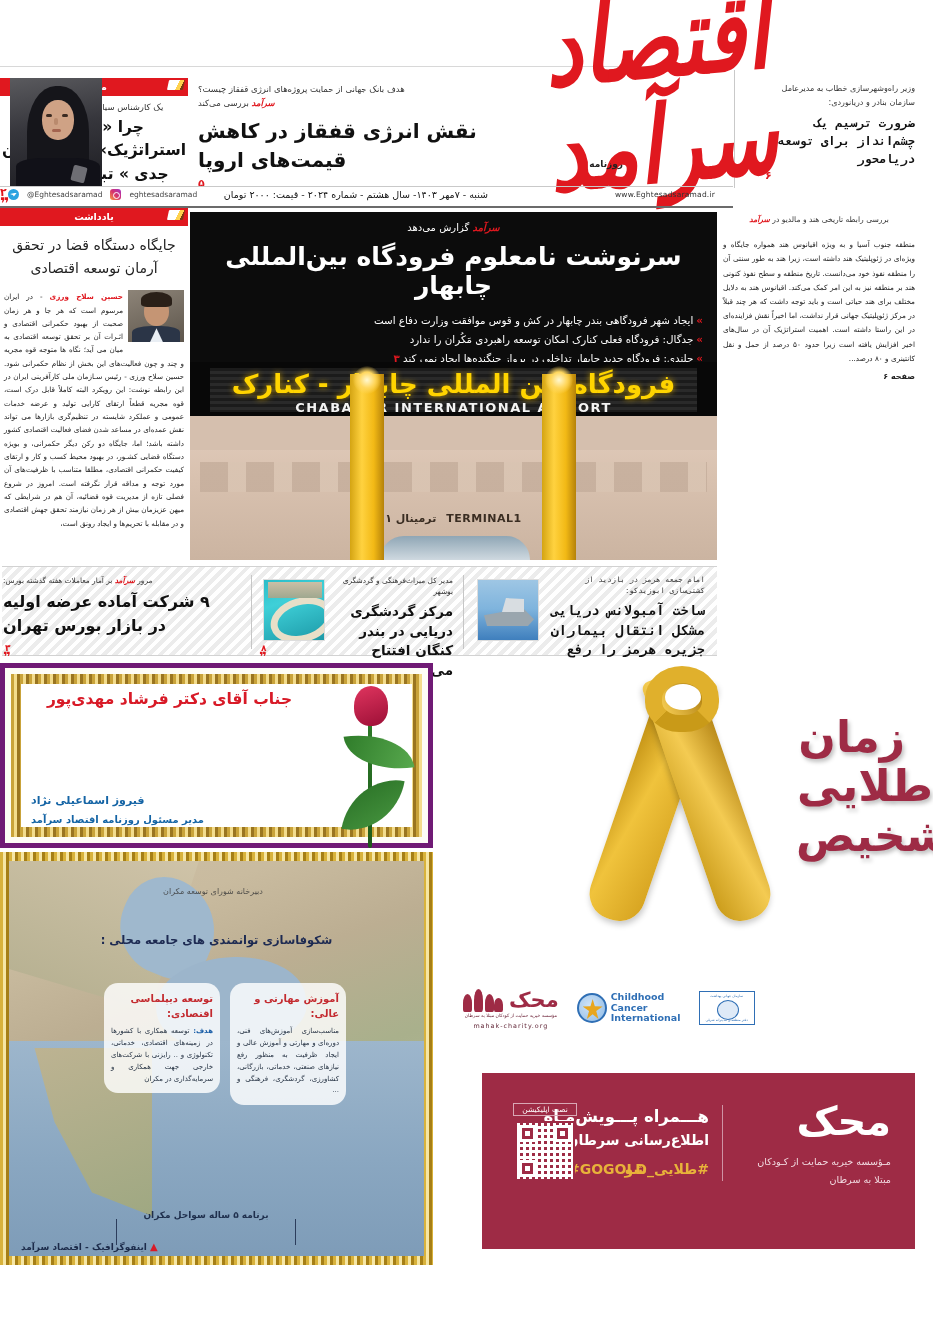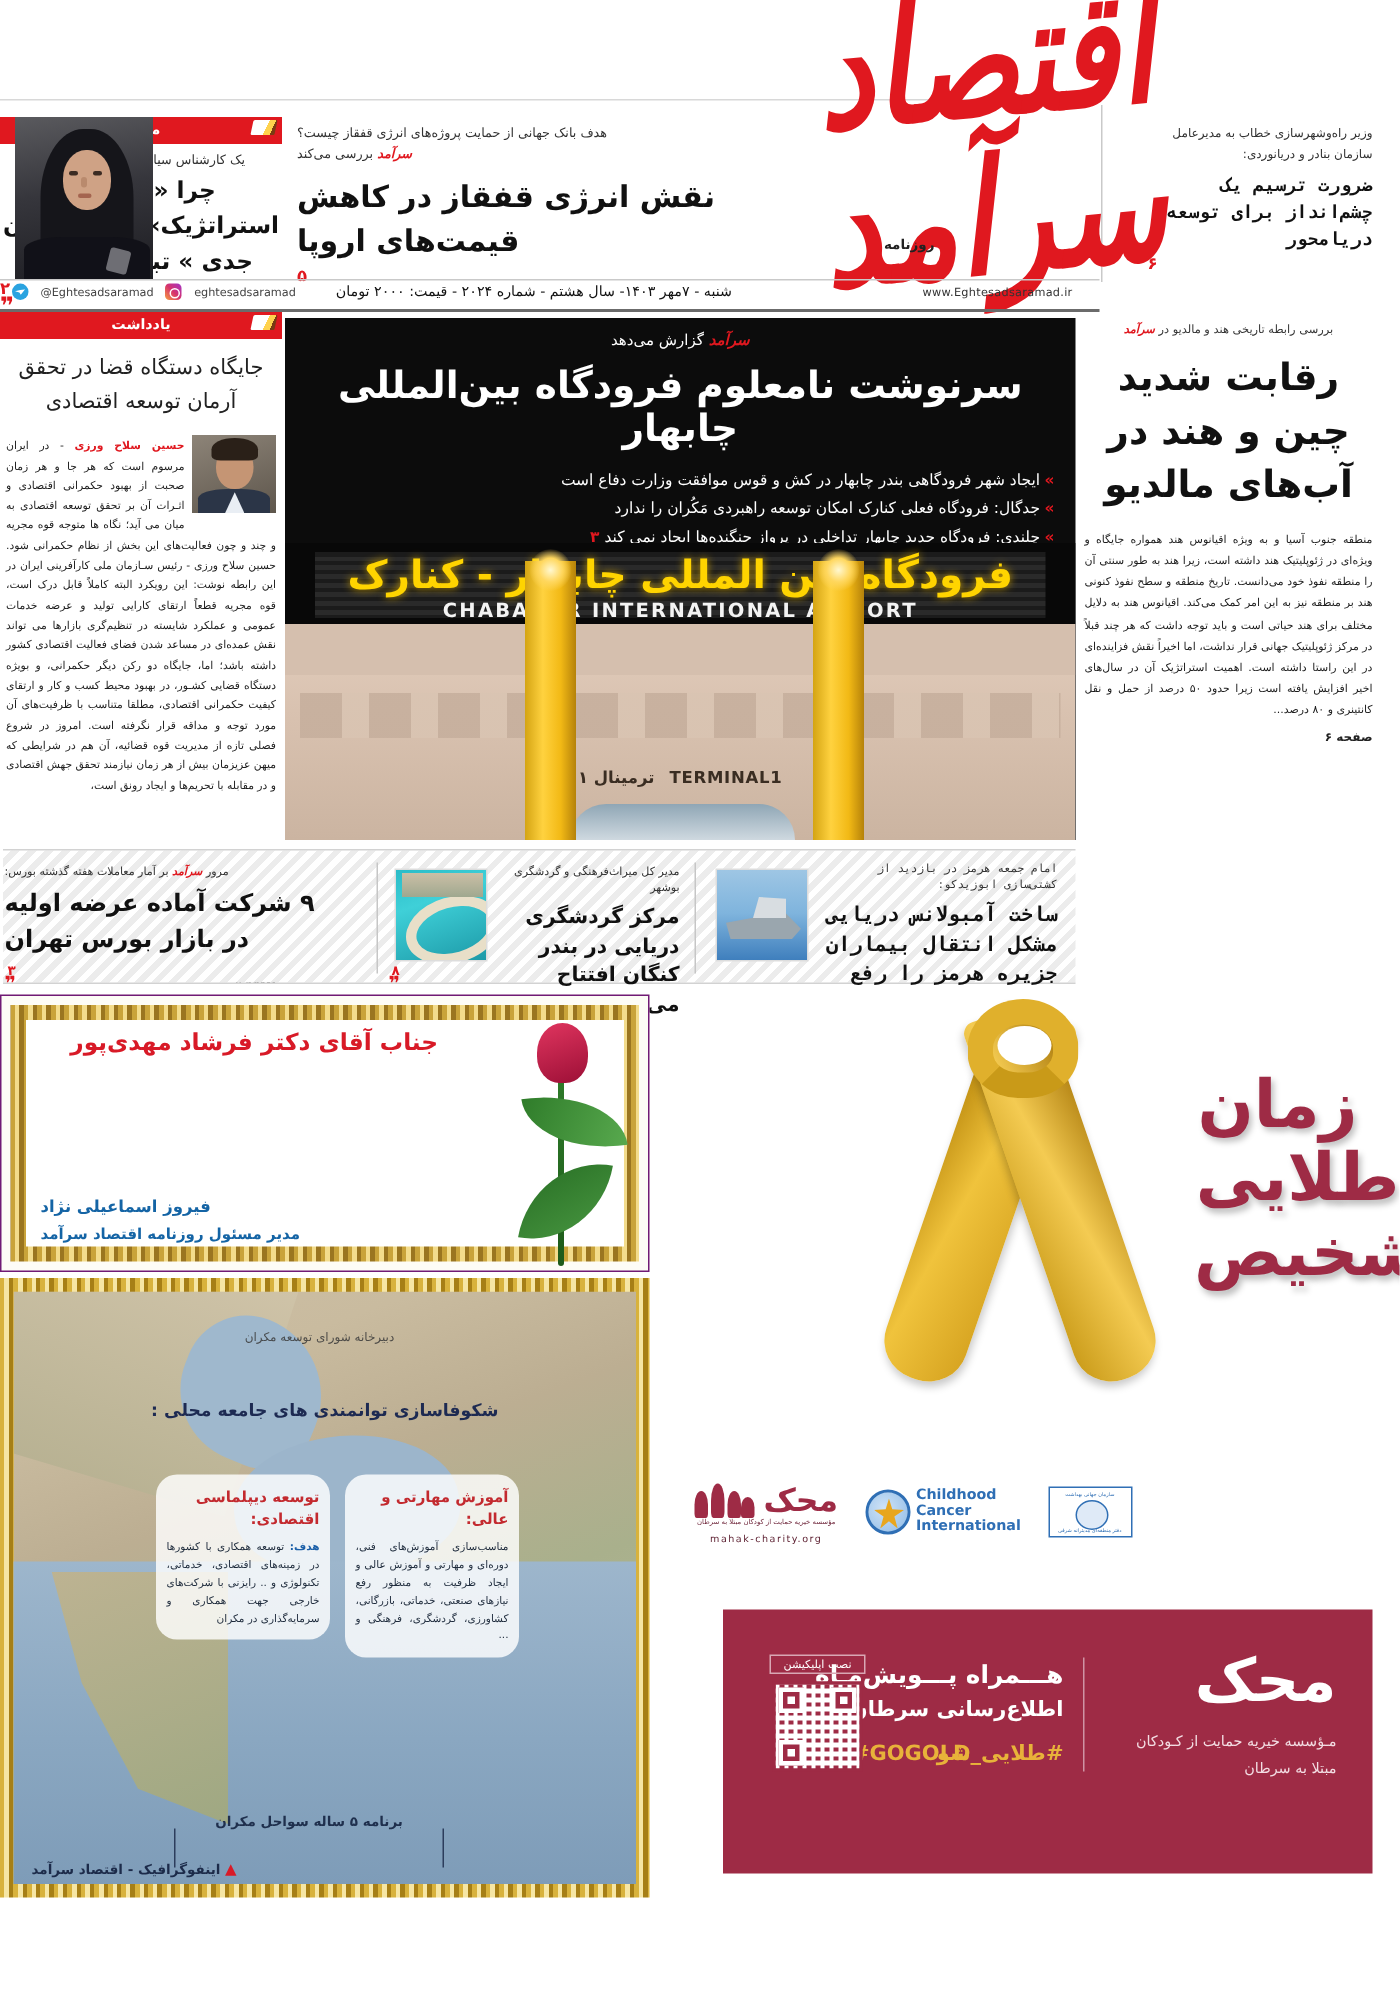--- a/index.html
+++ b/index.html
@@ -170,21 +170,21 @@
   .thumb.sea:after { content:""; position:absolute; top:2px; left:4px; width:54px; height:16px;
     background:linear-gradient(180deg,#cbbfa6,#9fa88f); }
   .thumb.ship { background:linear-gradient(180deg,#9ec6e4 0%, #7fb4dd 48%, #3f7fbd 100%); }
   .thumb.ship:before { content:""; position:absolute; bottom:14px; left:6px; width:50px; height:18px;
     background:#9aa6ae; clip-path:polygon(0 40%,78% 0,100% 62%,88% 100%,6% 100%); }
   .thumb.ship:after { content:""; position:absolute; bottom:28px; left:24px; width:22px; height:14px;
     background:#d8dde1; clip-path:polygon(0 100%,18% 0,100% 8%,100% 100%); }
 
   
   .congrat { position:absolute; top:663px; right:500px; width:433px; height:185px;
-    background:#fdfcf6; border:1px solid #701a75; }
+    background:#fdfcf6; border:5px solid #701a75; }
   .cg-frame { position:absolute; inset:6px; border:10px solid transparent;
     background:
       linear-gradient(#fff,#fff) padding-box,
       repeating-linear-gradient(90deg,#c9a33a 0 3px,#f3dc8c 3px 6px,#9a7520 6px 9px) border-box; }
   .cg-tulip { position:absolute; top:12px; right:12px; width:96px; height:168px; }
   .cg-stem { position:absolute; bottom:0; right:44px; width:4px; height:132px;
     background:linear-gradient(180deg,#2f7c2a,#1d5a1a); border-radius:2px; }
   .cg-bud { position:absolute; top:6px; right:28px; width:34px; height:40px;
     background:linear-gradient(160deg,#e0355f,#9c0f36); border-radius:50% 50% 44% 44%; }
   .cg-leaf1 { position:absolute; top:52px; right:4px; width:66px; height:40px;
@@ -411,21 +411,20 @@
       <div class="msp-pillar p2"></div>
       <div class="msp-lamp l1"></div>
       <div class="msp-lamp l2"></div>
     </div>
   </div>
 
   <div class="rightcol">
     <div class="rc-kicker">
       <span>بررسی رابطه تاریخی هند و مالدیو در </span><span class="sig">سرآمد</span>
     </div>
-    <div class="rc-head">رقابت شدید چین و هند در آب‌های مالدیو</div>
     <div class="rc-body">منطقه جنوب آسیا و به ویژه اقیانوس هند همواره جایگاه و ویژه‌ای در ژئوپلیتیک هند داشته است، زیرا هند به طور سنتی آن را منطقه نفوذ خود می‌دانست. تاریخ منطقه و سطح نفوذ کنونی هند بر منطقه نیز به این امر کمک می‌کند. اقیانوس هند به دلایل مختلف برای هند حیاتی است و باید توجه داشت که هر چند قبلاً در مرکز ژئوپلیتیک جهانی قرار نداشت، اما اخیراً نقش فزاینده‌ای در این راستا داشته است. اهمیت استراتژیک آن در سال‌های اخیر افزایش یافته است زیرا حدود ۵۰ درصد از حمل و نقل کانتینری و ۸۰ درصد...</div>
     <div class="rc-page">صفحه ۶</div>
   </div>
 
   <div class="strip">
     <div class="strip-sep" style="right:253px;"></div>
     <div class="strip-sep" style="right:465px;"></div>
 
     <div class="tz" style="right:8px; width:238px;">
       <div class="thumb ship" style="top:4px; left:6px;"></div>

